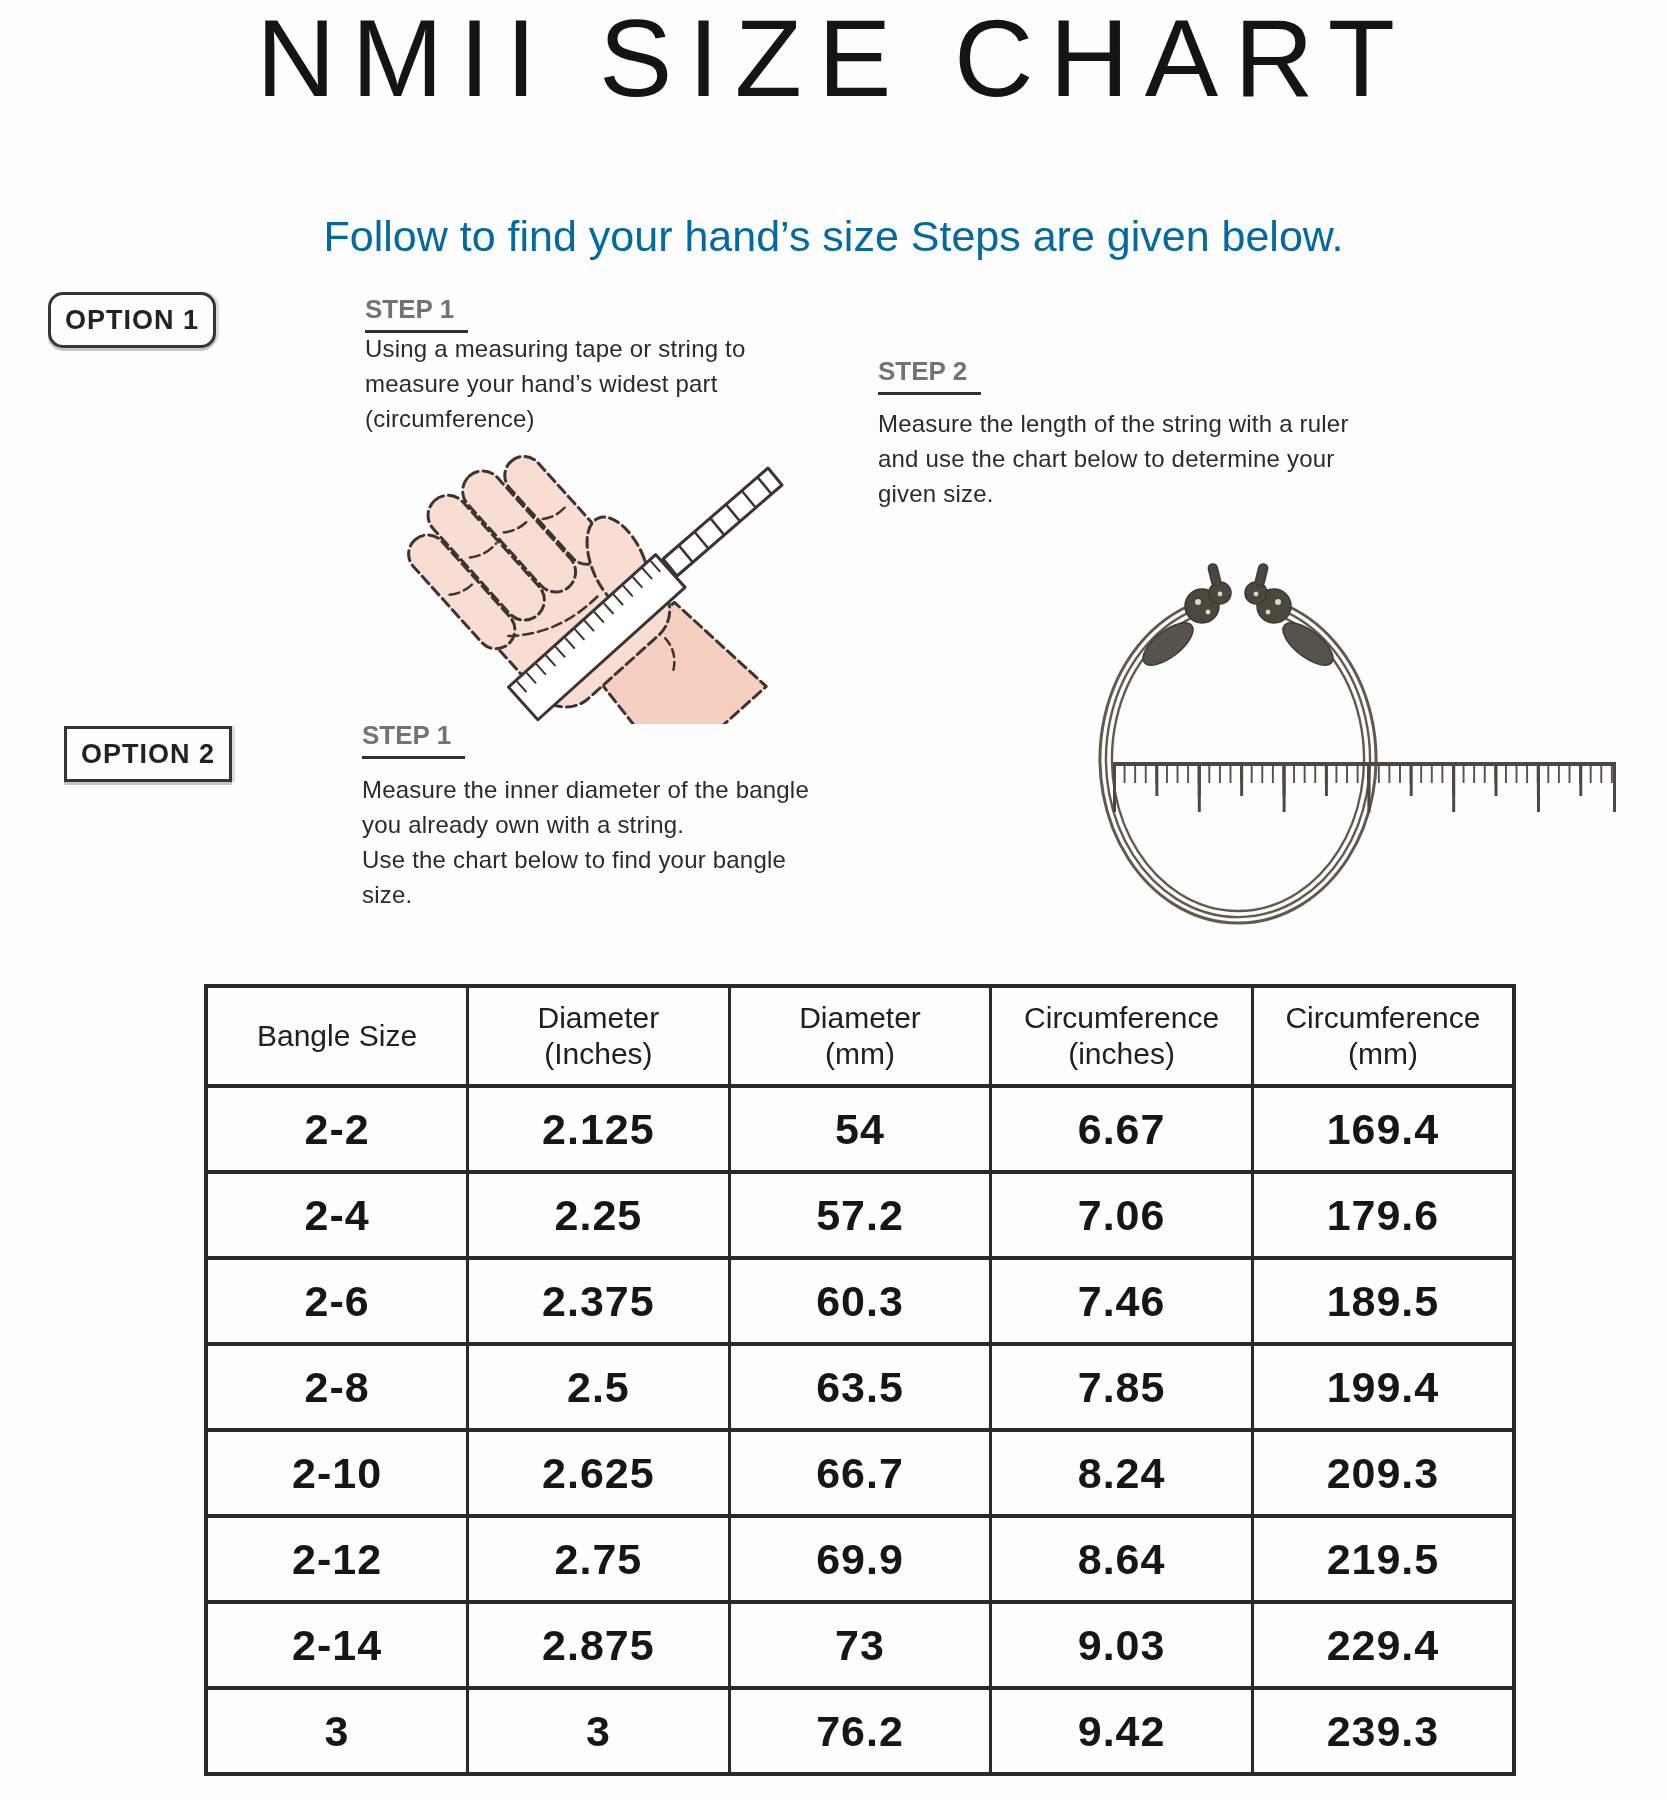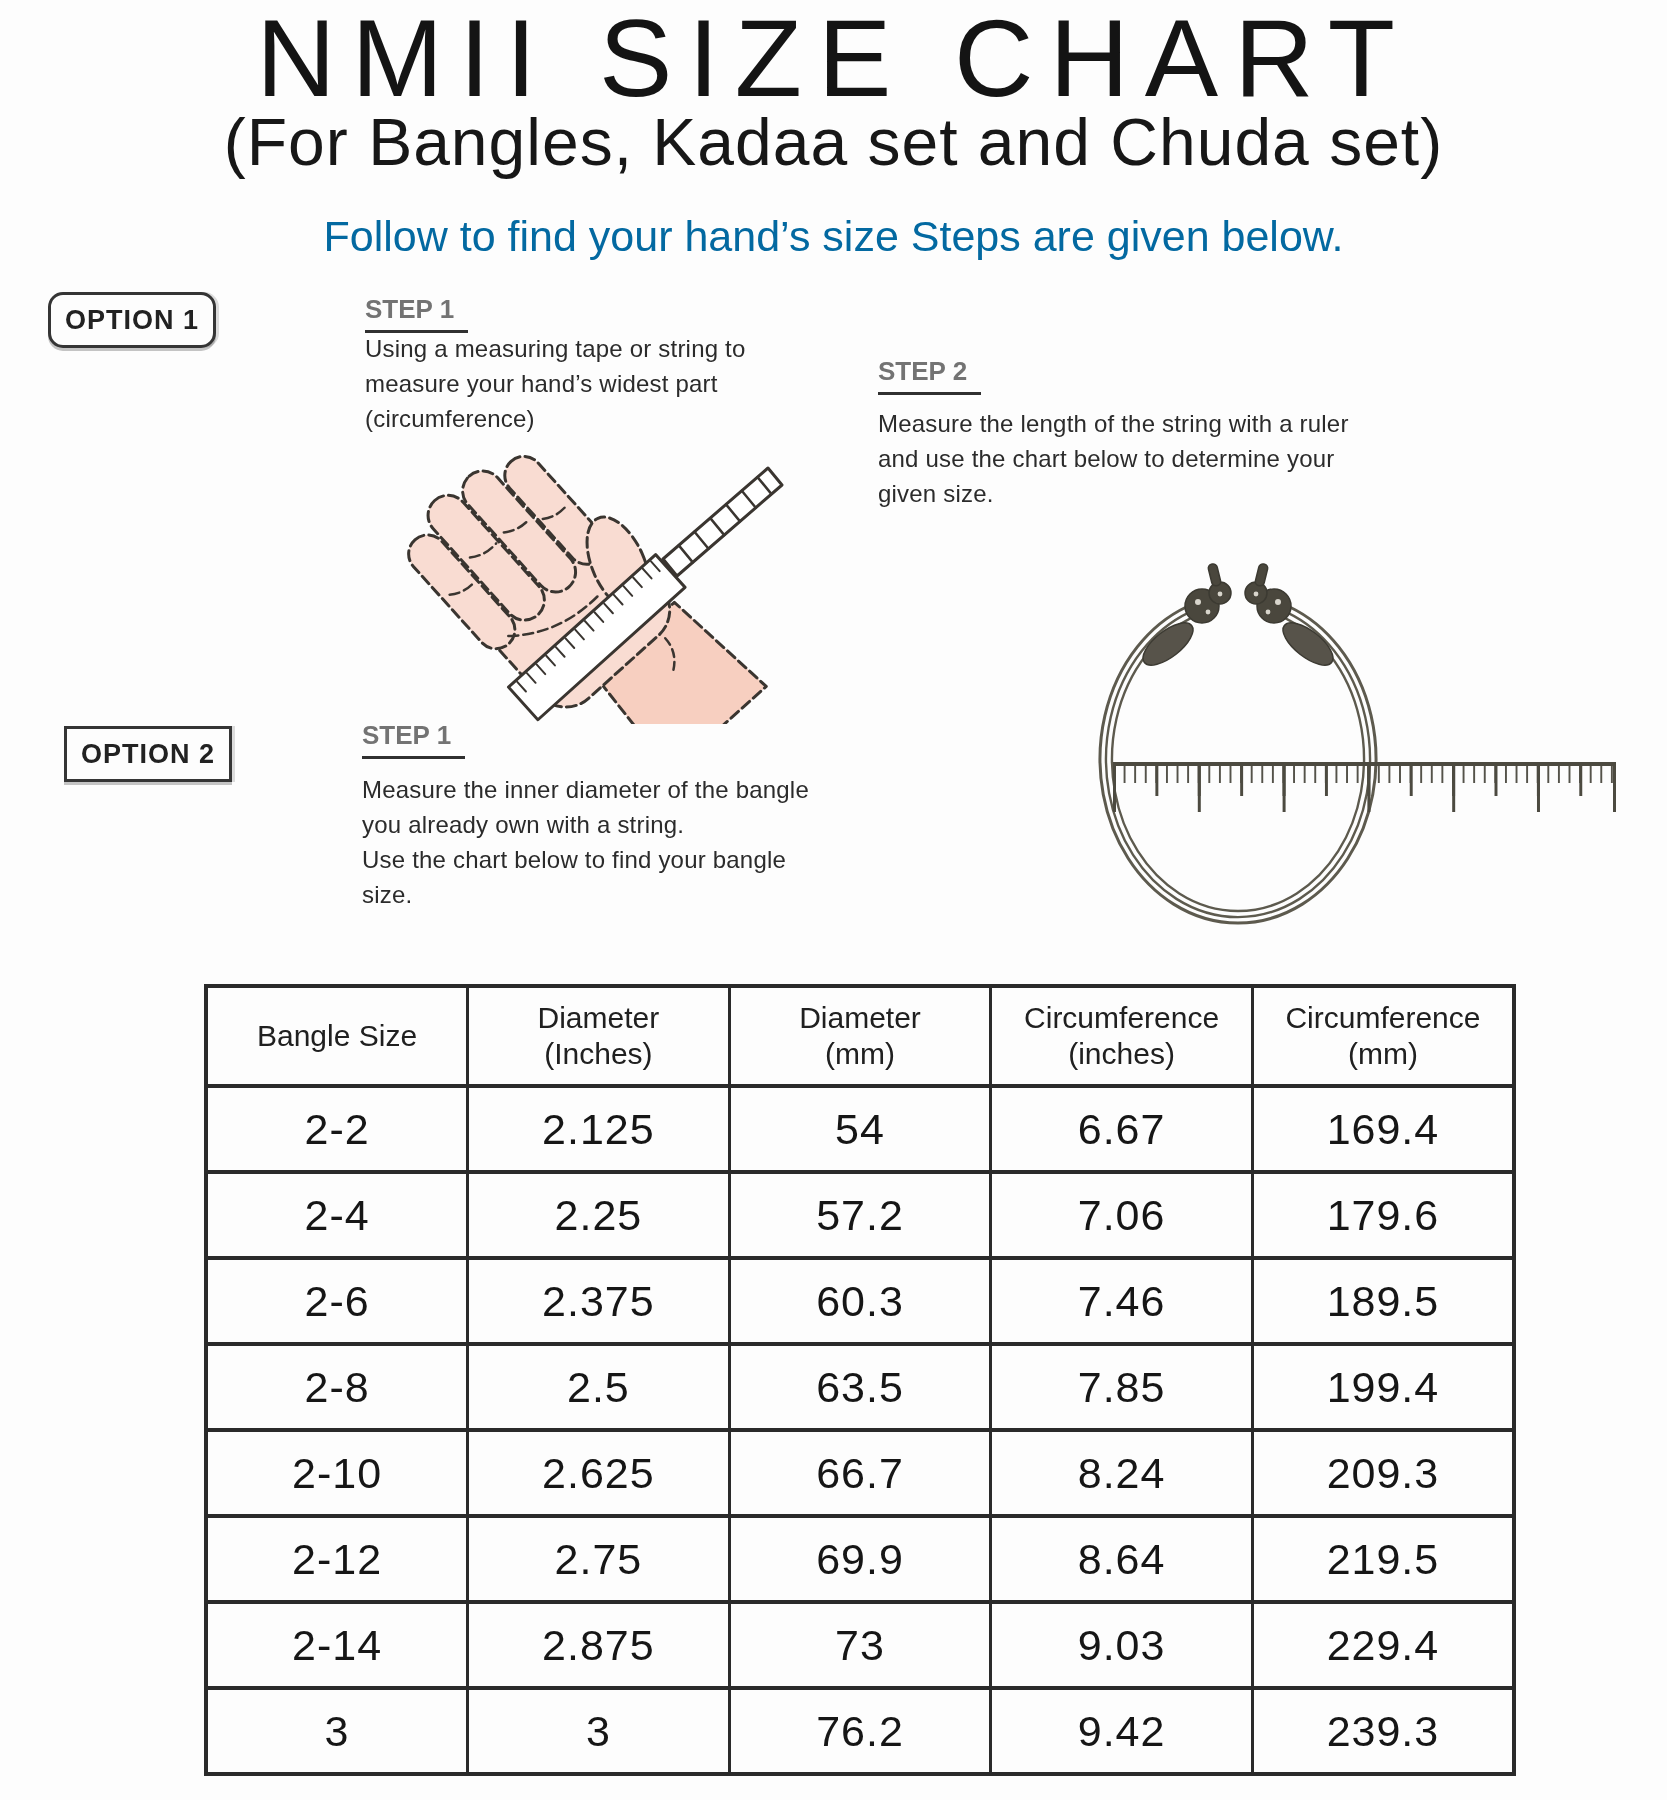--- a/index.html
+++ b/index.html
@@ -73,30 +73,29 @@
   #size-table th, #size-table td {
     border-left:3px solid #2a2a2a; border-right:3px solid #2a2a2a;
     border-top:4px solid #2a2a2a; border-bottom:4px solid #2a2a2a;
     text-align:center; vertical-align:middle; padding:0;
   }
   #size-table th {
     height:100px; font-size:30px; line-height:36px; font-weight:400;
     white-space:pre-line; color:#202020;
   }
   #size-table td {
-    height:86px; font-size:43px; font-weight:400; color:#161616; letter-spacing:1px;
+    height:86px; font-size:43px; font-weight:700; color:#161616; letter-spacing:1px;
   }
 </style>
 </head>
 <body>
 
 <div id="page">
 
   <div id="title">NMII SIZE CHART</div>
-  <div id="subtitle">(For Bangles, Kadaa set and Chuda set)</div>
   <div id="instruction">Follow to find your hand’s size Steps are given below.</div>
 
   <div id="opt1" class="opt-box">
     <span>OPTION 1</span>
   </div>
   <div id="step1-head" class="step-head">STEP 1</div>
   <div id="step1-text" class="step-text">Using a measuring tape or string to
 measure your hand’s widest part
 (circumference)</div>
   <div id="step2-head" class="step-head">STEP 2</div>

